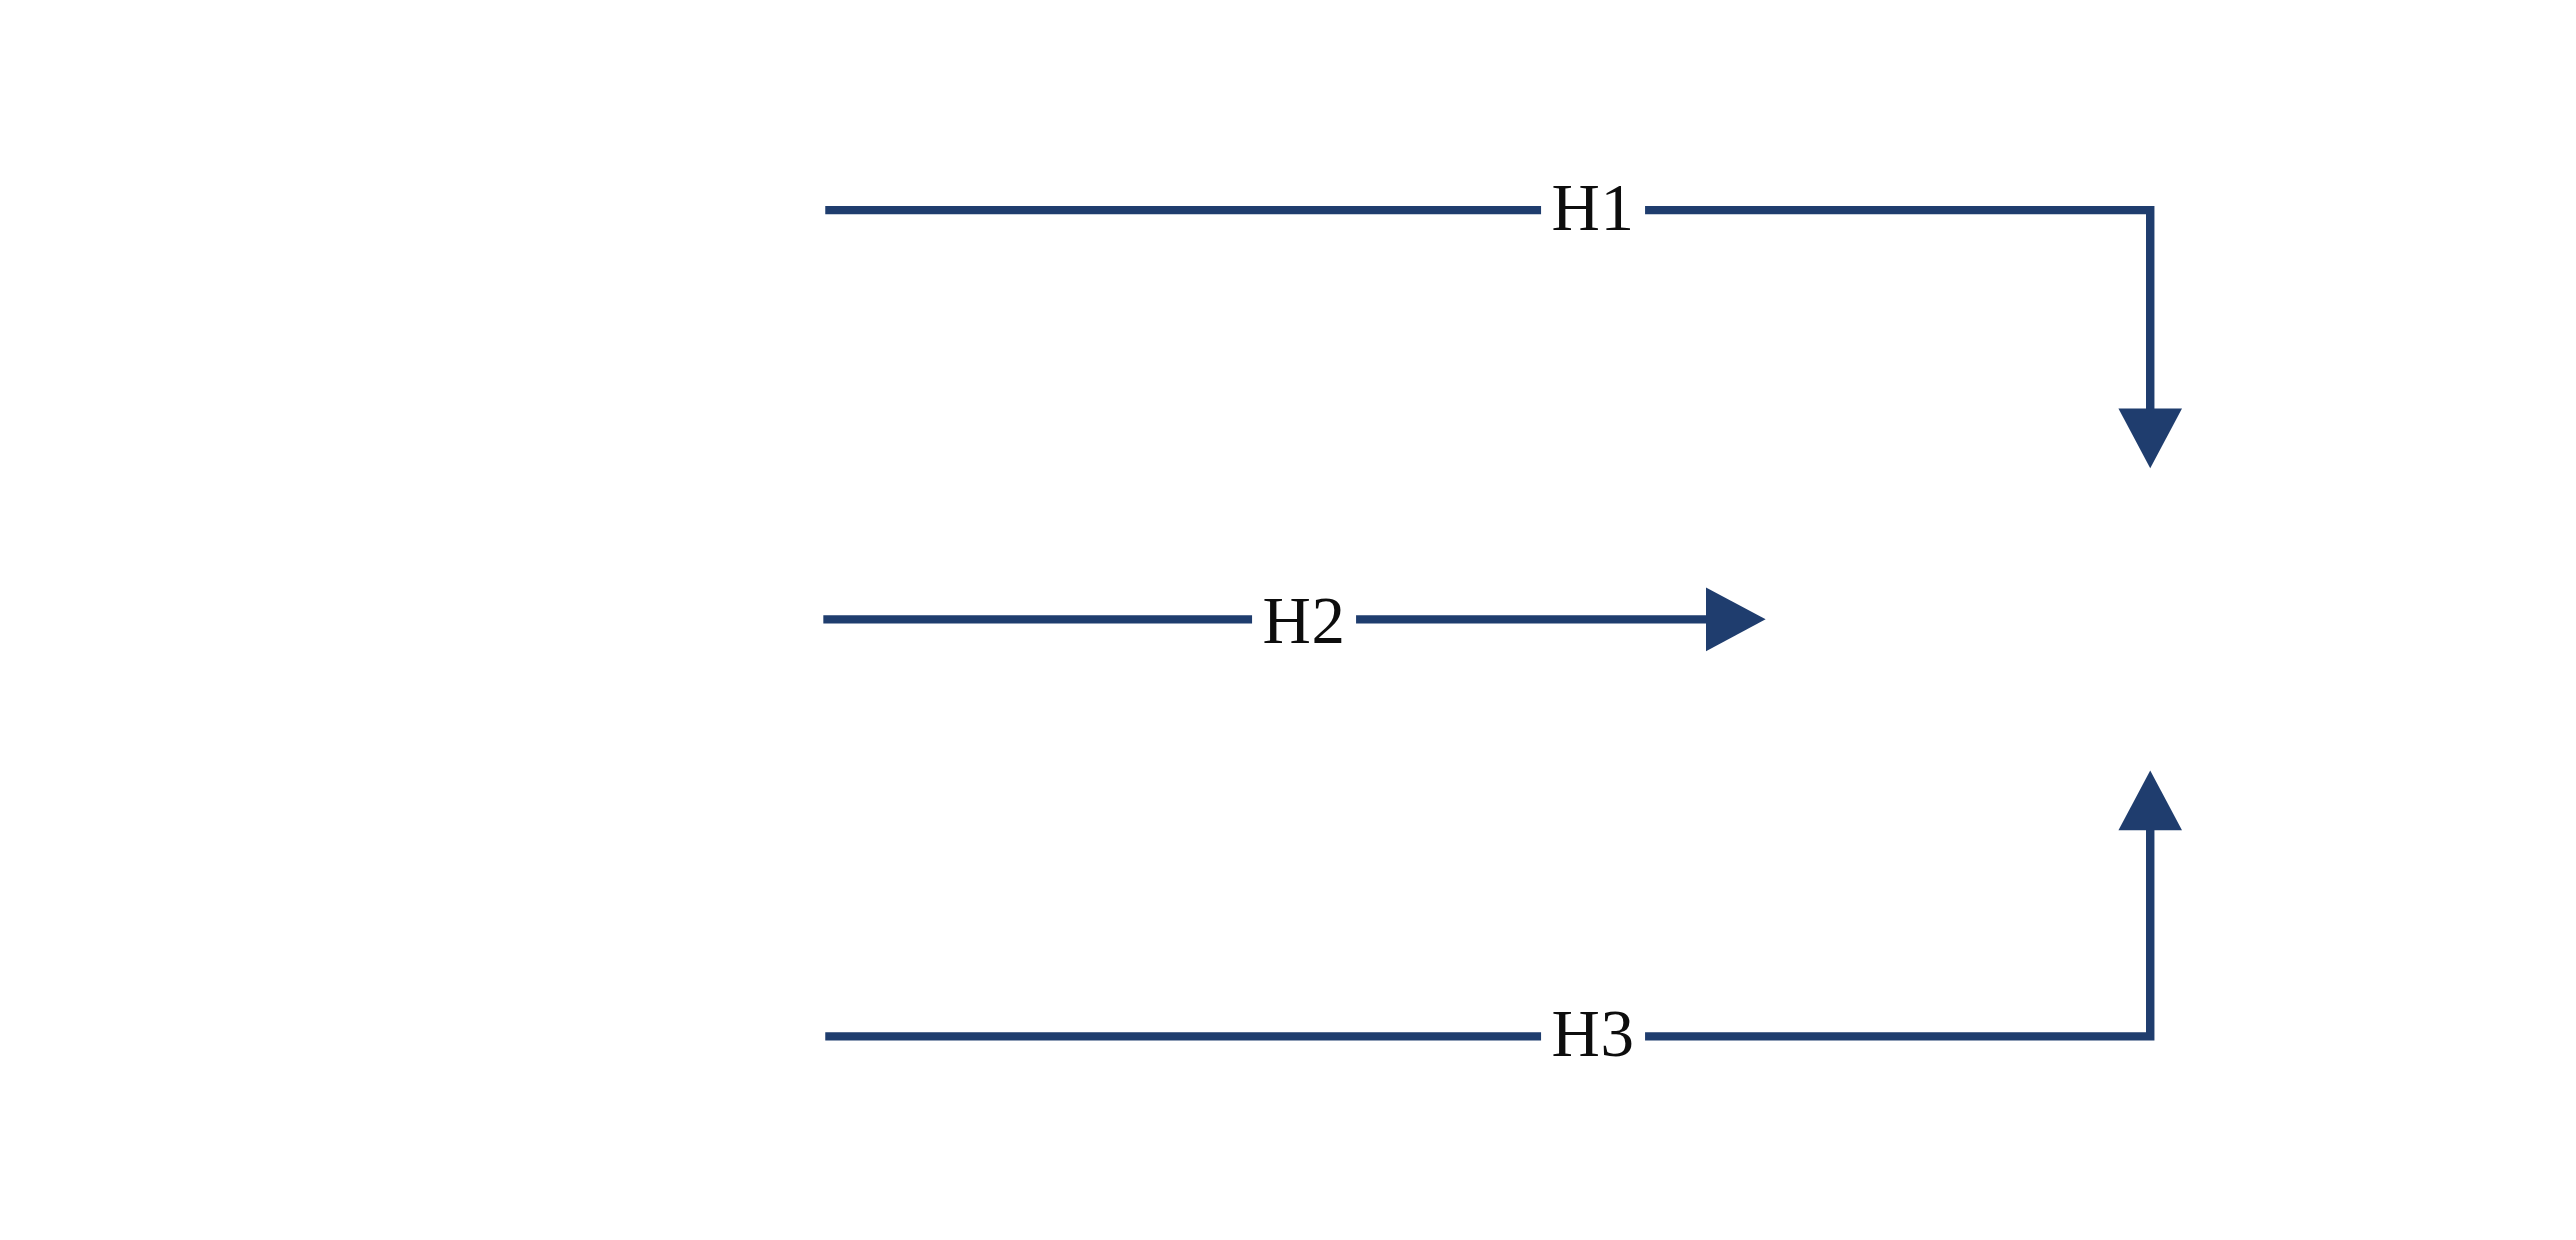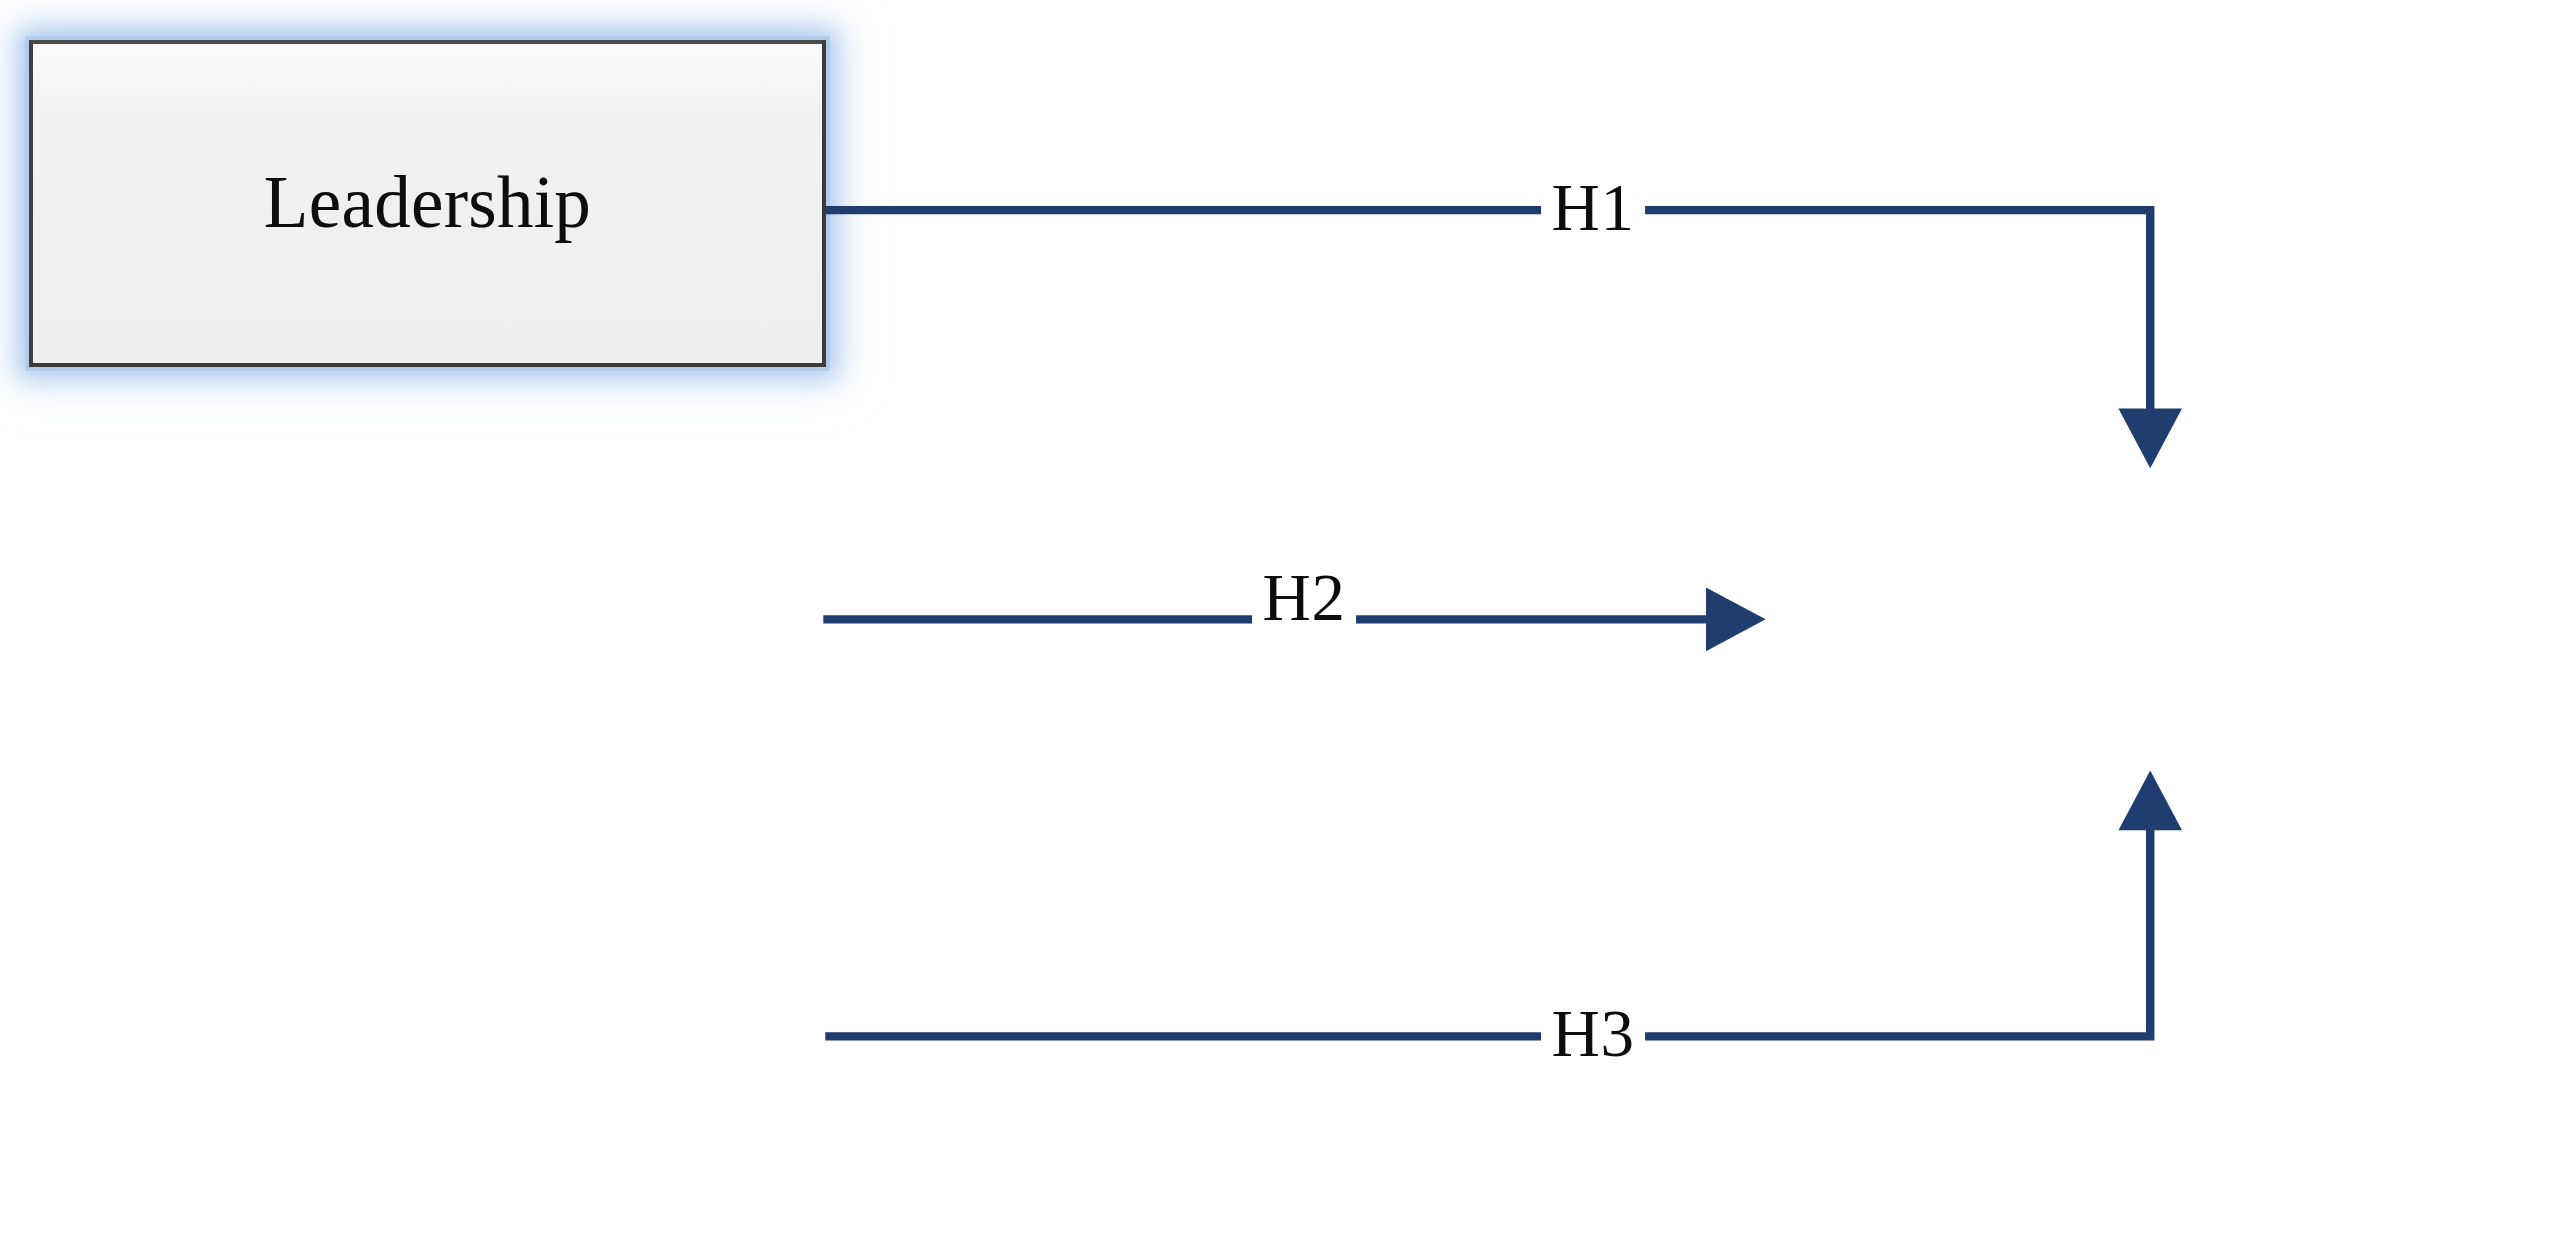--- a/index.html
+++ b/index.html
@@ -86,31 +86,28 @@
     background: #ffffff;
     padding: 3.9px 10.4px 6.5px 10.4px;
     font-size: 67px;
     color: #0d0d0d;
     line-height: 1;
     white-space: nowrap;
     letter-spacing: 0.6px;
     font-family: Liberation Serif, serif;
   }
   #label-h1 { left: 1593px; top: 209px; }
-  #label-h2 { left: 1304px; top: 599px; }
+  #label-h2 { left: 1304px; top: 622px; }
   #label-h3 { left: 1593px; top: 1035px; }
 </style>
 </head>
 <body>
 
 <div id="canvas">
 
-  <div class="node node-antecedent" id="node-leadership">
-    <span class="node-label">Leadership</span>
-  </div>
 
 
 
 
   <svg id="connectors" viewBox="0 0 3971 1912">
 
     <g>
       <path class="edge-path" d="M 1272 324 L 3315 324 L 3315 648"></path>
       <polygon class="edge-head" points="3315,722 3266,630 3364,630"></polygon>
     </g>

